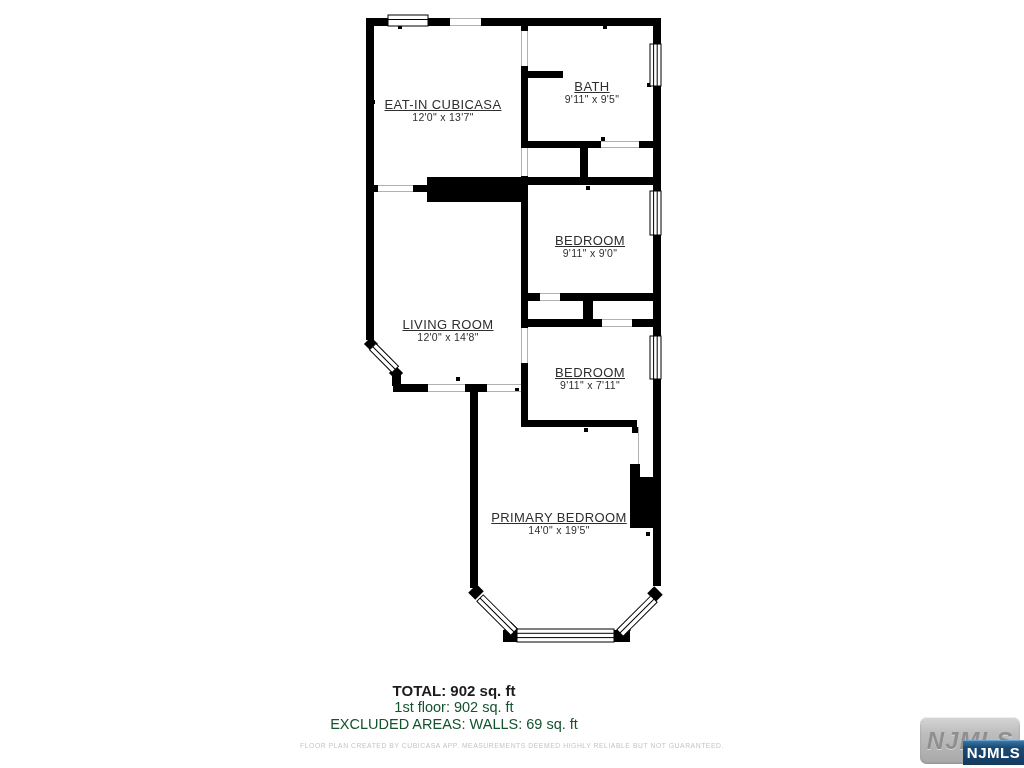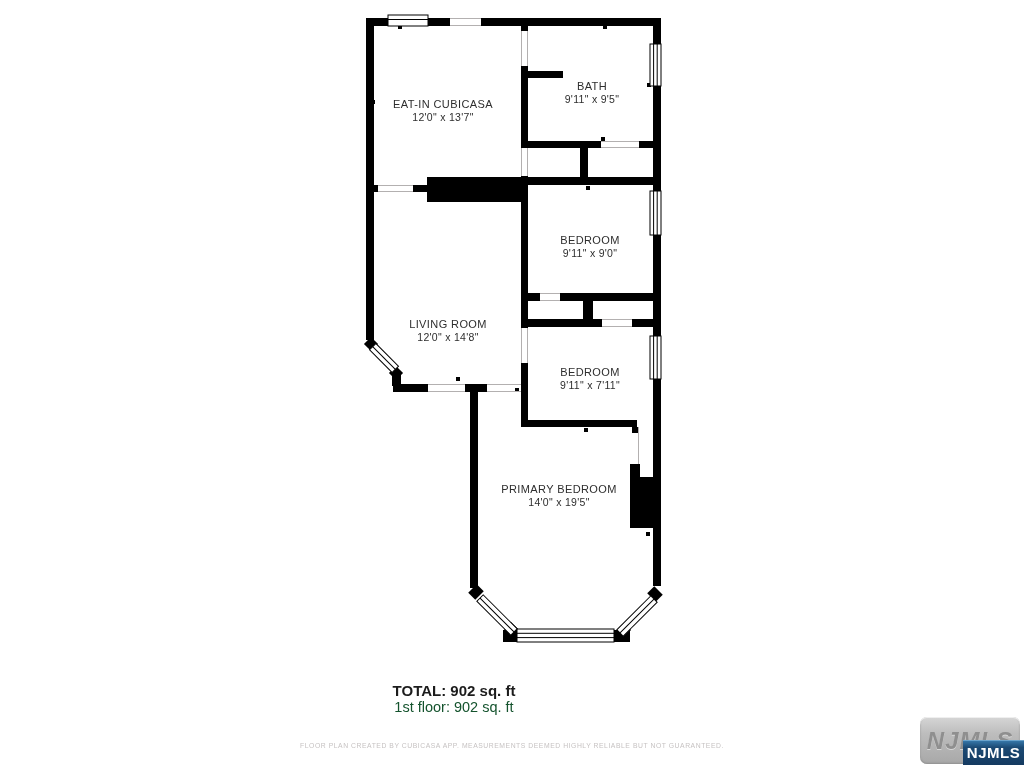--- a/index.html
+++ b/index.html
@@ -1,21 +1,21 @@
 <!DOCTYPE html>
 <html><head>
 <meta charset="utf-8">
 <style>
   html,body{margin:0;padding:0;background:#fff;}
   #canvas{position:relative;width:1024px;height:768px;background:#ffffff;overflow:hidden;
           font-family:"Liberation Sans","DejaVu Sans",sans-serif;}
   svg{position:absolute;left:0;top:0;}
   .room-label{position:absolute;transform:translate(-50%,-50%);text-align:center;
               color:#2e2e2e;white-space:nowrap;}
-  .room-label .rname{font-size:11px;letter-spacing:.4px;line-height:13px;}
+  .room-label .rname{font-size:13px;letter-spacing:.4px;line-height:13px;text-decoration:underline;}
   .room-label .rdims{font-size:10.5px;letter-spacing:.3px;line-height:13px;}
   .summary{position:absolute;left:0;top:682px;width:908px;text-align:center;color:#1c1c1c;}
   .summary .line1{font-size:15px;font-weight:700;line-height:17px;}
   .summary .line2,.summary .line3{font-size:14.5px;line-height:15.5px;margin-top:1px;color:#14532d;}
   .disclaimer{position:absolute;left:0;top:742px;width:1024px;text-align:center;
               font-size:6.8px;letter-spacing:.55px;color:#c6c2c2;}
   .wm-gray{position:absolute;left:920px;top:717px;width:100px;height:47px;border-radius:7px;
            background:linear-gradient(180deg,#d6d6d6 0%,#bdbdbd 35%,#a8a8a8 100%);
            box-shadow:inset 0 1px 0 #efefef, inset 0 -1px 2px #909090;
            display:flex;align-items:center;justify-content:center;overflow:hidden;}
@@ -191,28 +191,29 @@
     <div class="rdims">9'11" x 9'0"</div>
   </div>
   <div class="room-label" style="left:448px;top:295px;margin-top:36px;">
     <div class="rname">LIVING ROOM</div>
     <div class="rdims">12'0" x 14'8"</div>
   </div>
   <div class="room-label" style="left:590px;top:379px;">
     <div class="rname">BEDROOM</div>
     <div class="rdims">9'11" x 7'11"</div>
   </div>
-  <div class="room-label" style="left:559px;top:496px;">
+  <div class="room-label" style="left:559px;top:524px;">
     <div class="rname">PRIMARY BEDROOM</div>
     <div class="rdims">14'0" x 19'5"</div>
   </div>
 
   <div class="summary">
     <div class="line1">TOTAL: 902 sq. ft</div>
     <div class="line2">1st floor: 902 sq. ft</div>
+    <div class="line3">EXCLUDED AREAS: WALLS: 69 sq. ft</div>
   </div>
   <div class="disclaimer">FLOOR PLAN CREATED BY CUBICASA APP. MEASUREMENTS DEEMED HIGHLY RELIABLE BUT NOT GUARANTEED.</div>
 
   <div class="wm-gray">
     <span>NJMLS</span>
   </div>
   <div class="wm-blue">
     <span>NJMLS</span>
   </div>
 

